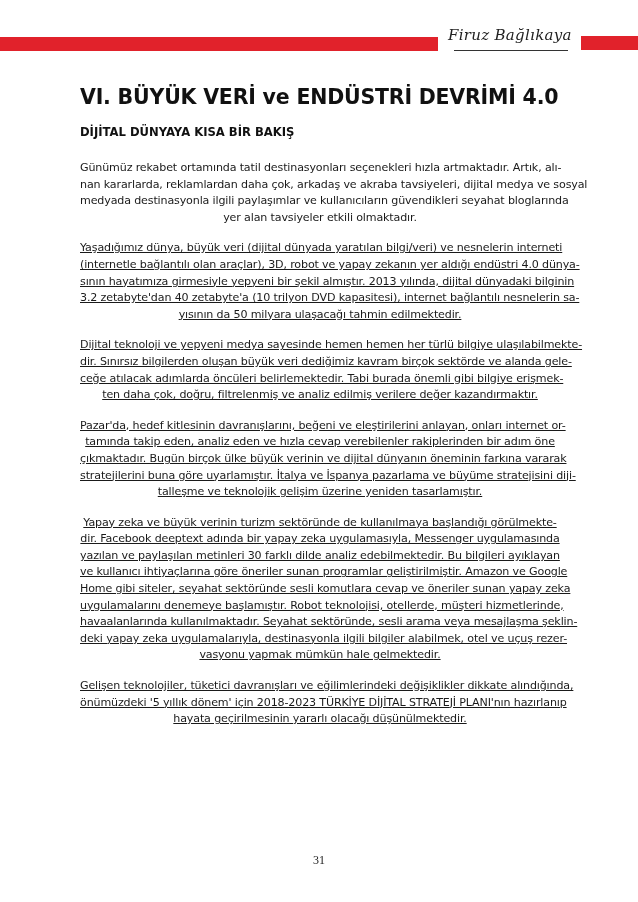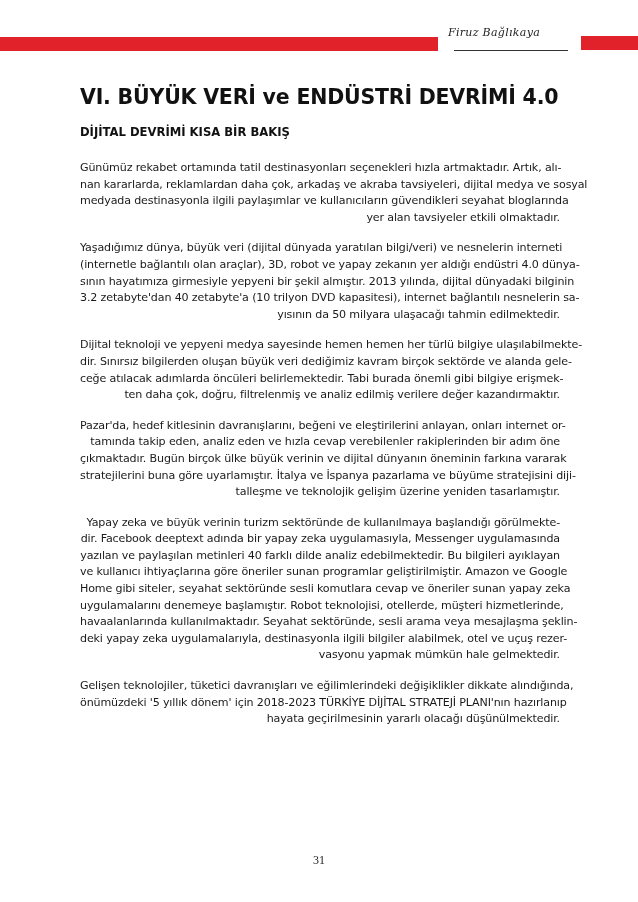--- a/index.html
+++ b/index.html
@@ -2,44 +2,44 @@
 <html><head>
 <meta charset="utf-8">
 <style>
   html, body { margin: 0; padding: 0; background: #ffffff; }
   body { width: 638px; height: 902px; position: relative; overflow: hidden;
          font-family: "DejaVu Sans", "Liberation Sans", sans-serif; color: #1a1a1a; }
   .bar-left { position: absolute; left: 0; top: 37px; width: 438px; height: 14px; background: #e1222b; }
   .bar-right { position: absolute; left: 581px; top: 36px; width: 57px; height: 14px; background: #e1222b; }
   .signature { position: absolute; left: 448px; top: 26px; width: 128px; height: 30px;
                font-family: "DejaVu Serif", "Liberation Serif", serif; font-style: italic;
-               font-size: 11px; color: #222; letter-spacing: 0.3px; }
+               font-size: 15px; color: #222; letter-spacing: 0.3px; }
   .signature .underline { position: absolute; left: 6px; right: 8px; top: 24px; height: 1px; background: #333; }
   .content { position: absolute; left: 80px; top: 84px; width: 480px; }
   h1 { margin: 0; font-size: 20.5px; font-weight: bold; letter-spacing: -0.2px; color: #111; line-height: 26px; }
   h2 { margin: 14px 0 0 0; font-size: 11.6px; font-weight: bold; color: #111; line-height: 16px; }
-  .para { margin: 20px 0 0 0; font-size: 11.1px; line-height: 16.6px; text-align: right; letter-spacing: -0.15px; }
-  .para + .para { margin-top: 14px; }
+  .para { margin: 20px 0 0 0; font-size: 11.1px; line-height: 16.6px; text-align: center; letter-spacing: -0.15px; }
+  .para + .para { margin-top: 14px; text-decoration: underline; }
   .line { display: block; white-space: nowrap; }
   .page-number { position: absolute; left: 0; right: 0; top: 853px; text-align: center;
                  font-family: "Liberation Serif", "DejaVu Serif", serif; font-size: 12px; color: #222; }
 </style>
 </head>
 <body>
 
 <div class="bar-left"></div>
 <div class="signature">
   <span>Firuz Bağlıkaya</span>
   <div class="underline"></div>
 </div>
 <div class="bar-right"></div>
 
 <div class="content">
   <h1>VI. BÜYÜK VERİ ve ENDÜSTRİ DEVRİMİ 4.0</h1>
-  <h2>DİJİTAL DEVRİMİ KISA BİR BAKIŞ</h2>
+  <h2>DİJİTAL DÜNYAYA KISA BİR BAKIŞ</h2>
 
   <p class="para">
     <span class="line">Günümüz rekabet ortamında tatil destinasyonları seçenekleri hızla artmaktadır. Artık, alı-</span>
     <span class="line">nan kararlarda, reklamlardan daha çok, arkadaş ve akraba tavsiyeleri, dijital medya ve sosyal</span>
     <span class="line">medyada destinasyonla ilgili paylaşımlar ve kullanıcıların güvendikleri seyahat bloglarında</span>
     <span class="line">yer alan tavsiyeler etkili olmaktadır.</span>
   </p>
 
   <p class="para">
     <span class="line">Yaşadığımız dünya, büyük veri (dijital dünyada yaratılan bilgi/veri) ve nesnelerin interneti</span>
@@ -60,21 +60,21 @@
     <span class="line">Pazar'da, hedef kitlesinin davranışlarını, beğeni ve eleştirilerini anlayan, onları internet or-</span>
     <span class="line">tamında takip eden, analiz eden ve hızla cevap verebilenler rakiplerinden bir adım öne</span>
     <span class="line">çıkmaktadır. Bugün birçok ülke büyük verinin ve dijital dünyanın öneminin farkına vararak</span>
     <span class="line">stratejilerini buna göre uyarlamıştır. İtalya ve İspanya pazarlama ve büyüme stratejisini diji-</span>
     <span class="line">talleşme ve teknolojik gelişim üzerine yeniden tasarlamıştır.</span>
   </p>
 
   <p class="para">
     <span class="line">Yapay zeka ve büyük verinin turizm sektöründe de kullanılmaya başlandığı görülmekte-</span>
     <span class="line">dir.  Facebook deeptext adında bir yapay zeka uygulamasıyla, Messenger uygulamasında</span>
-    <span class="line">yazılan ve paylaşılan metinleri 40 farklı dilde analiz edebilmektedir. Bu bilgileri ayıklayan</span>
+    <span class="line">yazılan ve paylaşılan metinleri 30 farklı dilde analiz edebilmektedir. Bu bilgileri ayıklayan</span>
     <span class="line">ve kullanıcı ihtiyaçlarına göre öneriler sunan programlar geliştirilmiştir. Amazon ve Google</span>
     <span class="line">Home gibi siteler, seyahat sektöründe sesli komutlara cevap ve öneriler sunan yapay zeka</span>
     <span class="line">uygulamalarını denemeye başlamıştır. Robot teknolojisi, otellerde, müşteri hizmetlerinde,</span>
     <span class="line">havaalanlarında kullanılmaktadır. Seyahat sektöründe, sesli arama veya mesajlaşma şeklin-</span>
     <span class="line">deki yapay zeka uygulamalarıyla, destinasyonla ilgili bilgiler alabilmek, otel ve uçuş rezer-</span>
     <span class="line">vasyonu yapmak mümkün hale gelmektedir.</span>
   </p>
 
   <p class="para">
     <span class="line">Gelişen teknolojiler, tüketici davranışları ve eğilimlerindeki değişiklikler dikkate alındığında,</span>

